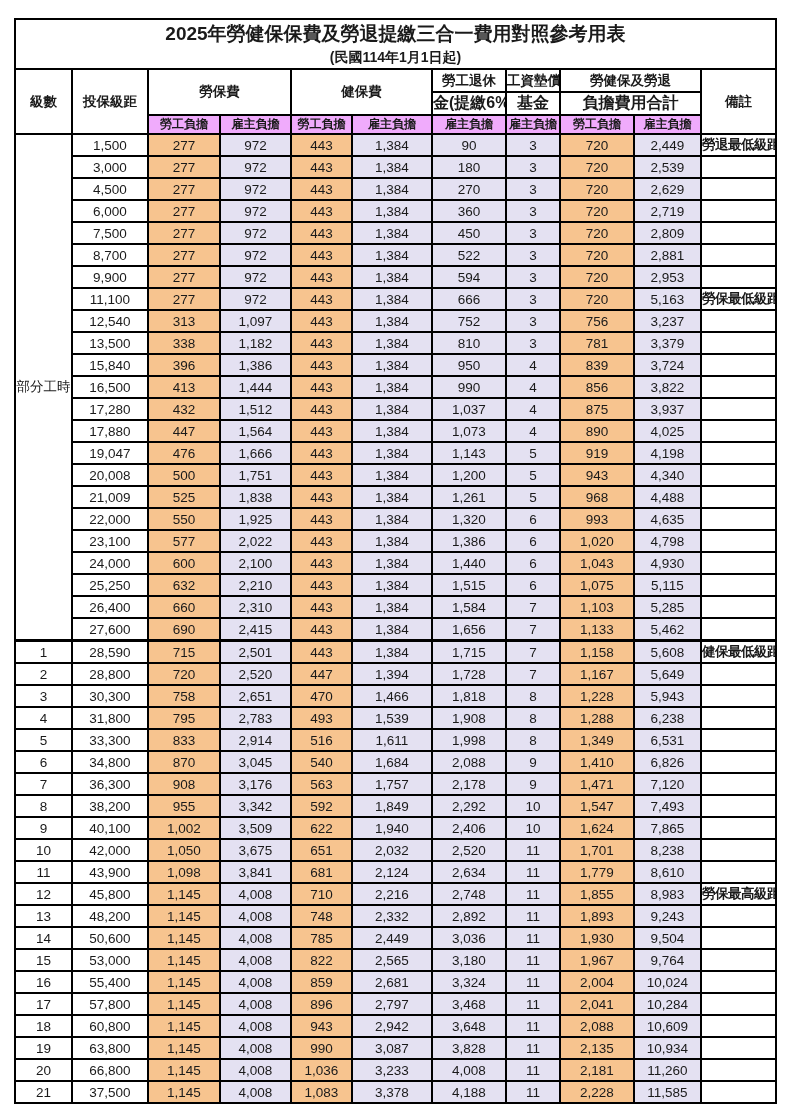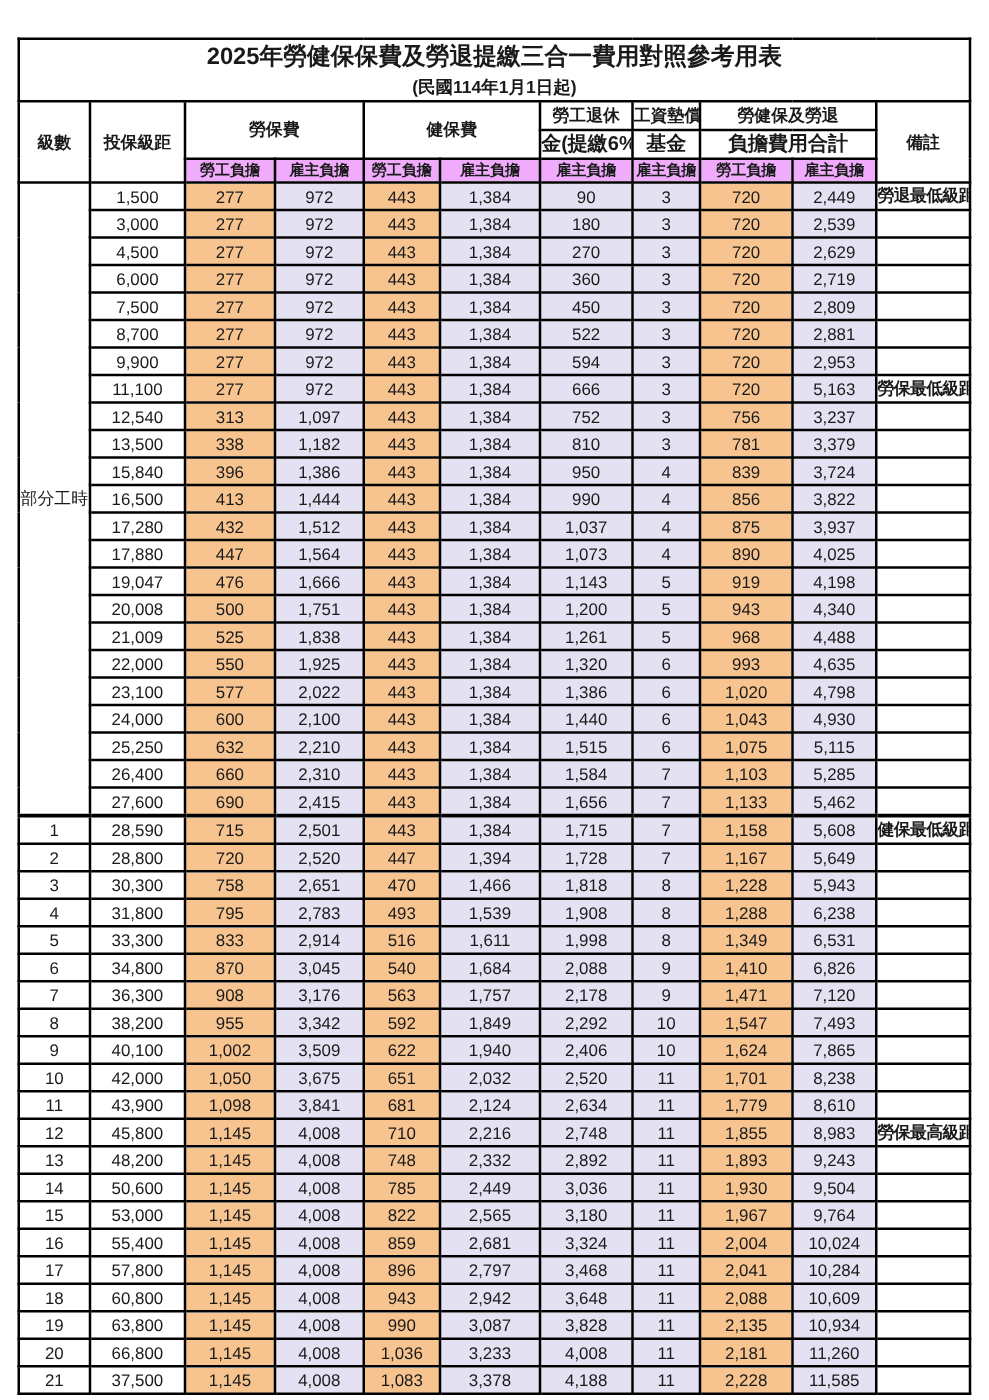--- a/index.html
+++ b/index.html
@@ -12,21 +12,21 @@
     width: 791px;
     height: 1120px;
     box-sizing: border-box;
     padding-top: 14px;
     font-family: "Liberation Sans", "DejaVu Sans", sans-serif;
   }
   table.premium {
     border-collapse: collapse;
     table-layout: fixed;
     width: 761px;
-    margin: 16px auto;
+    margin: 4px auto;
   }
   table.premium th, table.premium td {
     border: 2px solid #000;
     padding: 0;
     text-align: center;
     vertical-align: middle;
     overflow: hidden;
     white-space: nowrap;
     color: #1a1a1a;
   }

